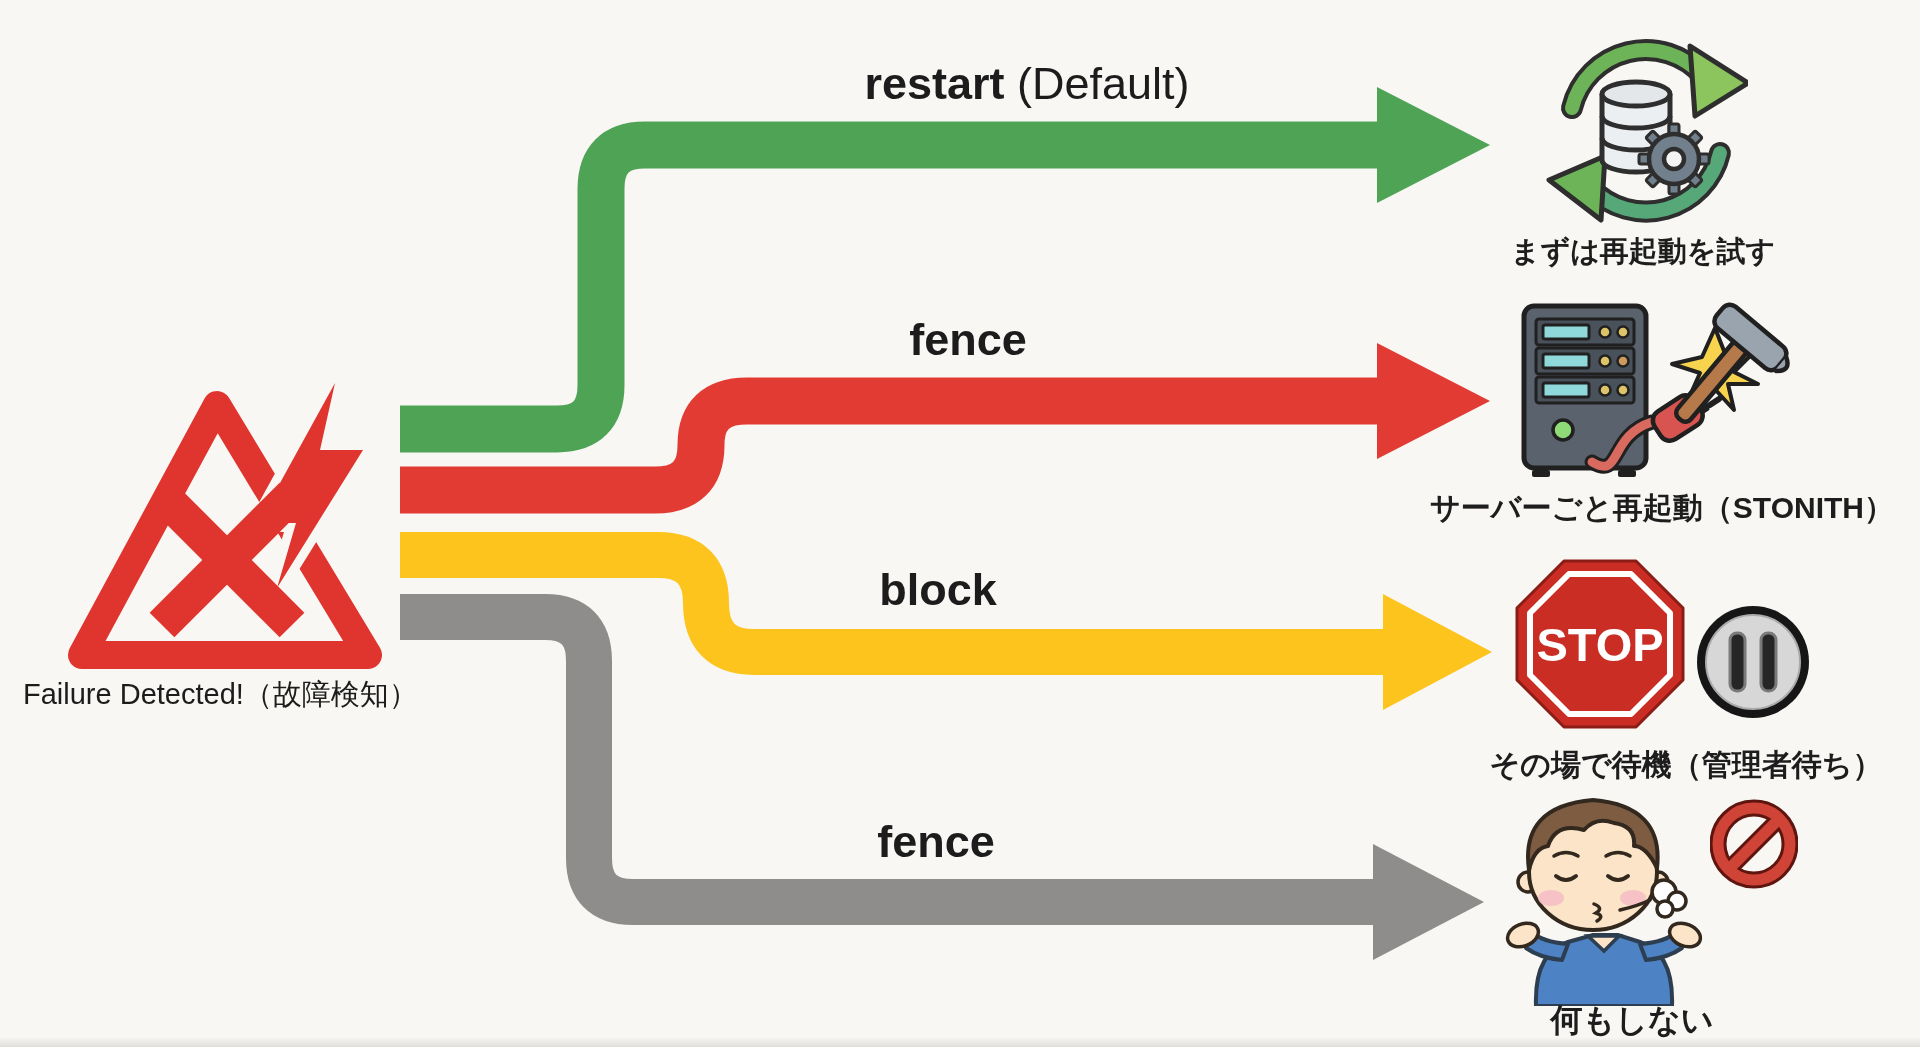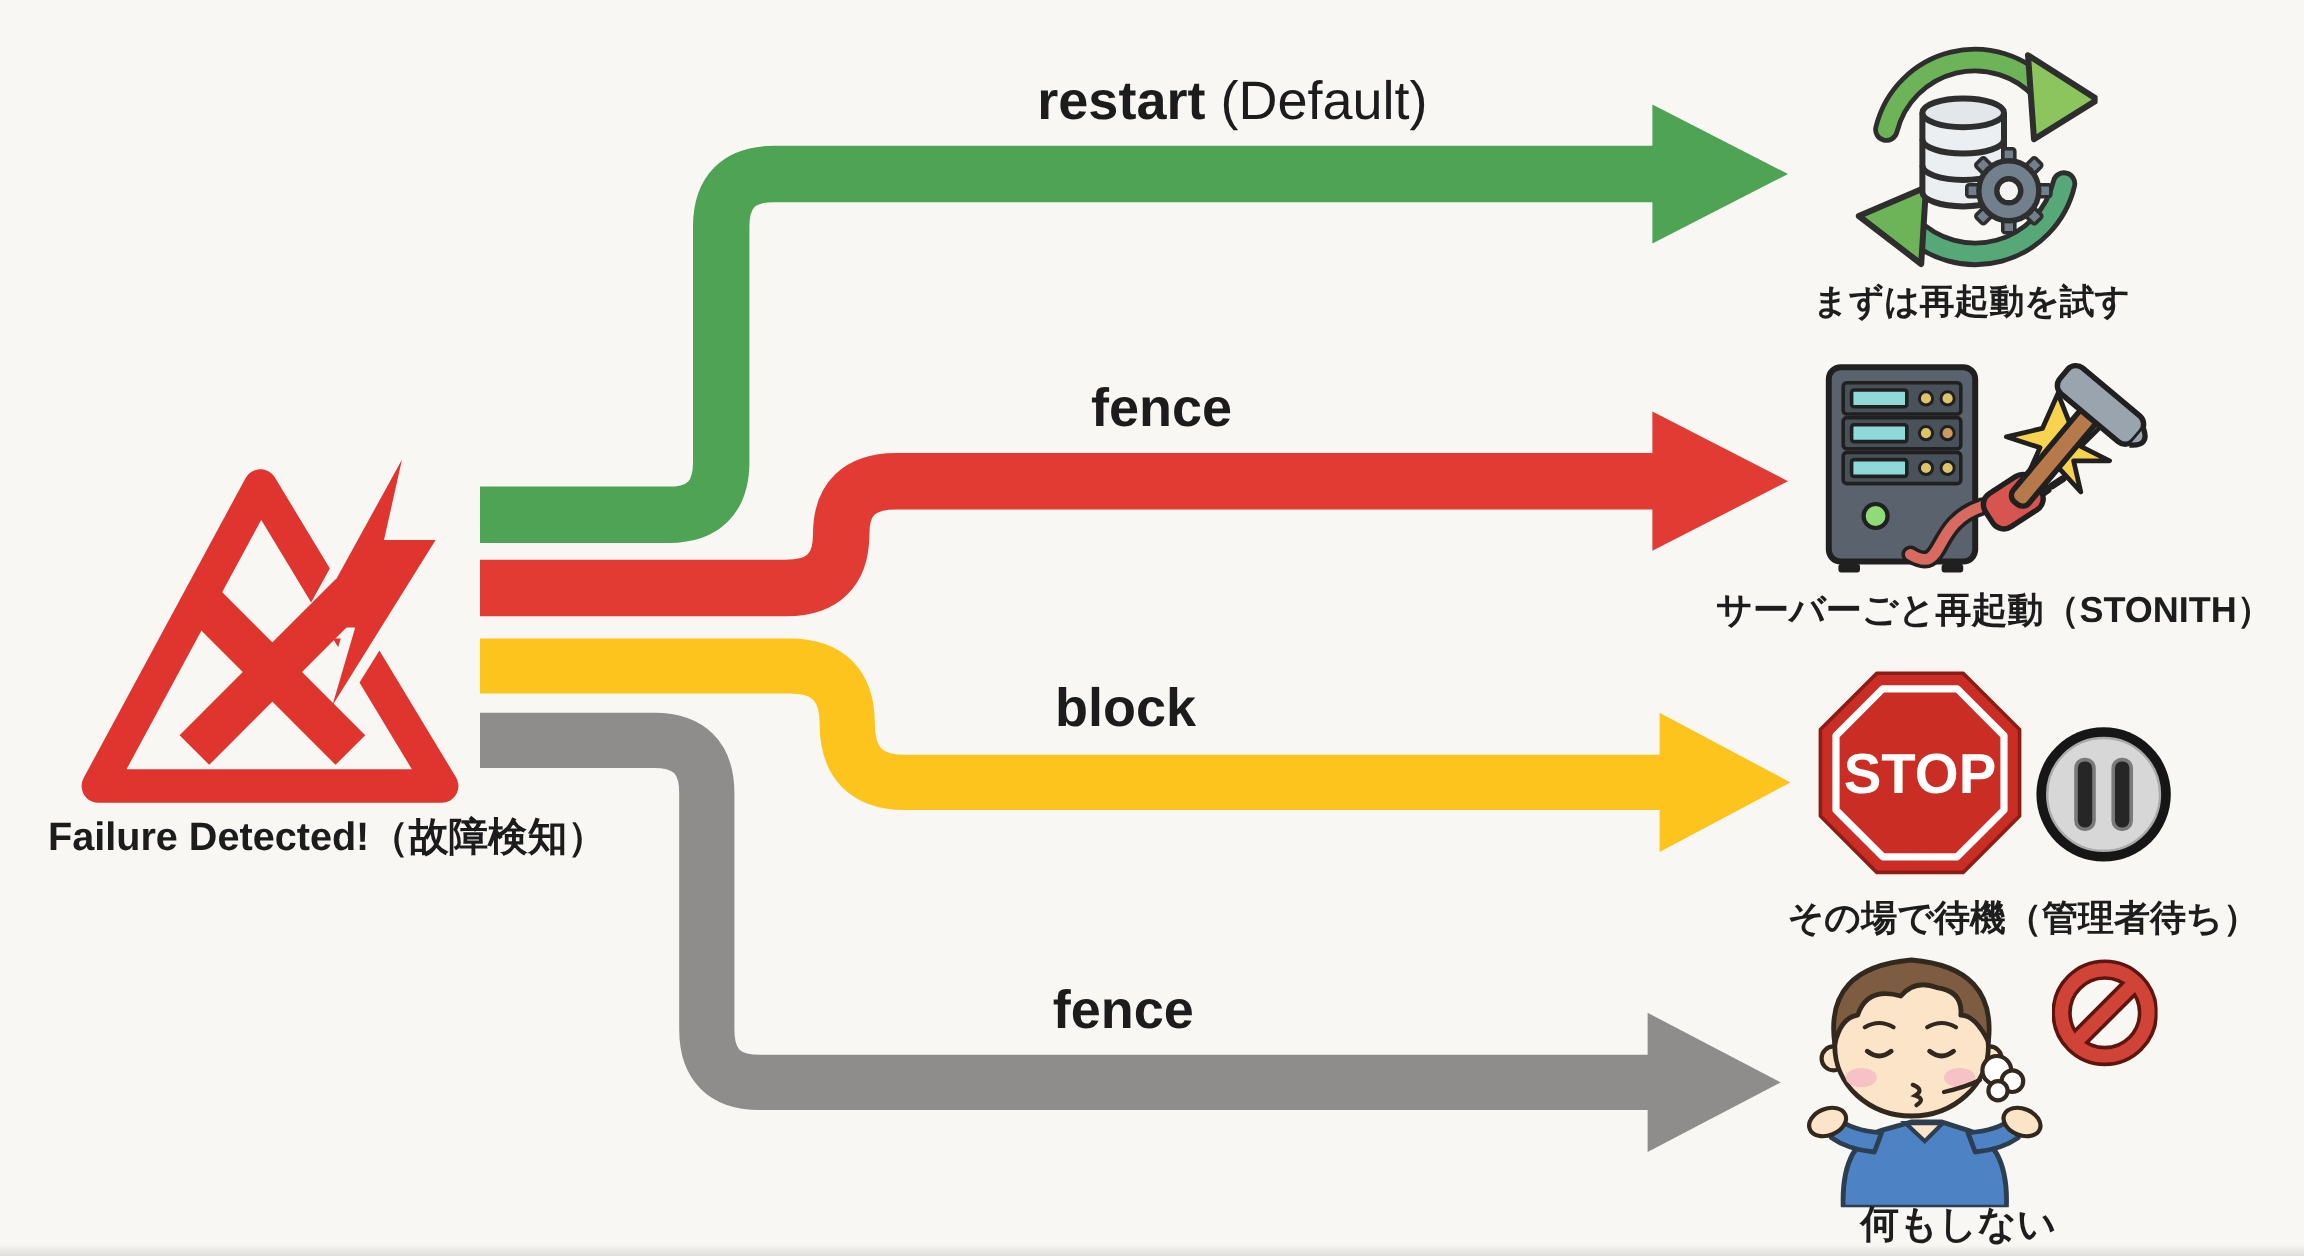--- a/index.html
+++ b/index.html
@@ -13,22 +13,22 @@
   .branch-label{
     position:absolute;transform:translateX(-50%);
     font-size:45px;font-weight:700;white-space:nowrap;letter-spacing:0px;text-align:center;
   }
   .branch-label .suffix{font-weight:400;}
   .caption{
     position:absolute;transform:translateX(-50%);
     font-size:30px;font-weight:700;white-space:nowrap;color:#1d1d1d;
   }
   .source-label{
-    position:absolute;left:40px;top:675px;
-    font-size:33px;font-weight:700;white-space:nowrap;
+    position:absolute;left:23px;top:675px;
+    font-size:29px;font-weight:400;white-space:nowrap;
   }
   .bottom-fade{
     position:absolute;left:0;bottom:0;width:100%;height:10px;
     background:linear-gradient(to bottom,rgba(0,0,0,0),rgba(0,0,0,0.10));
   }
   svg{display:block;}
 </style>
 </head>
 <body>
 

